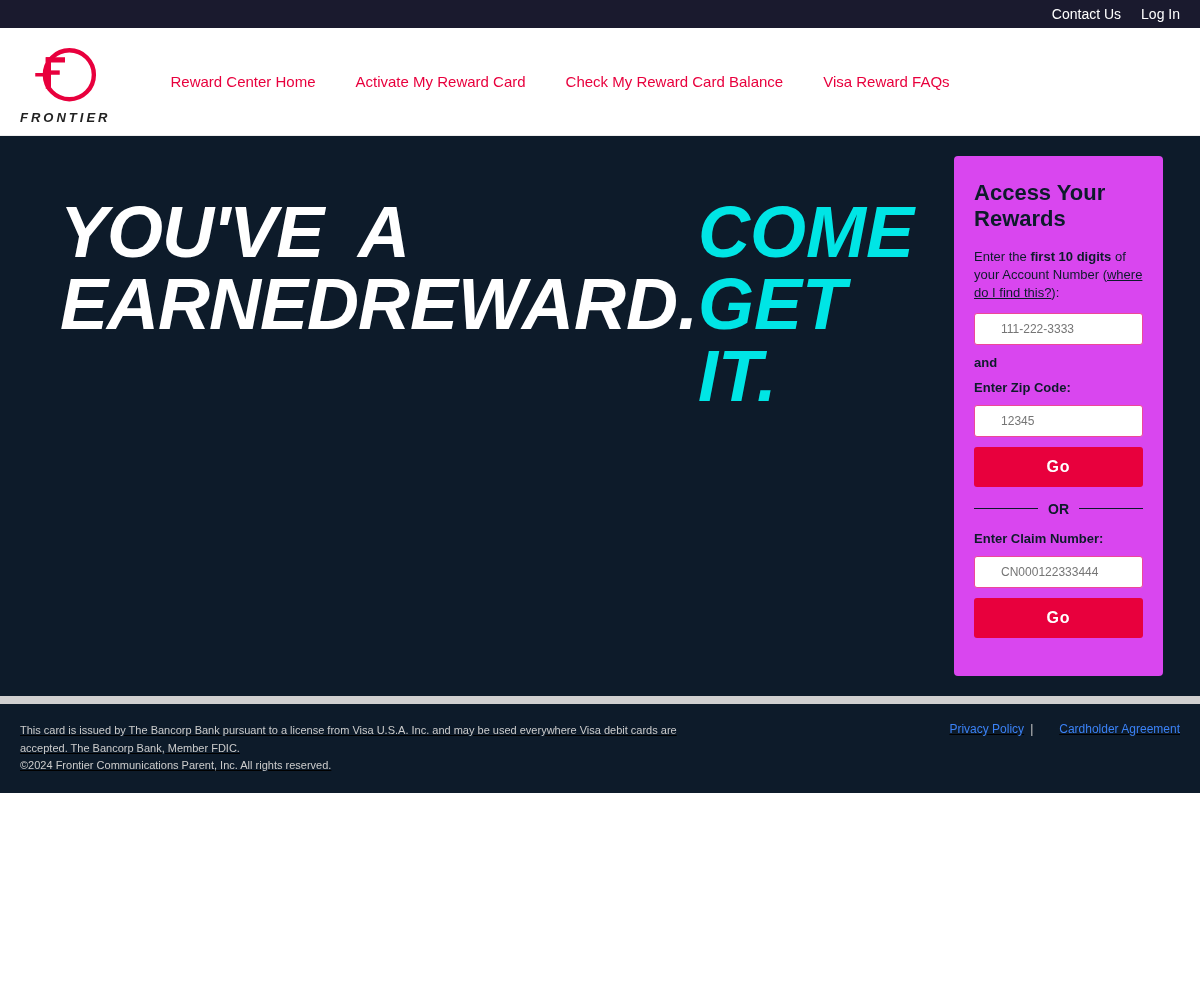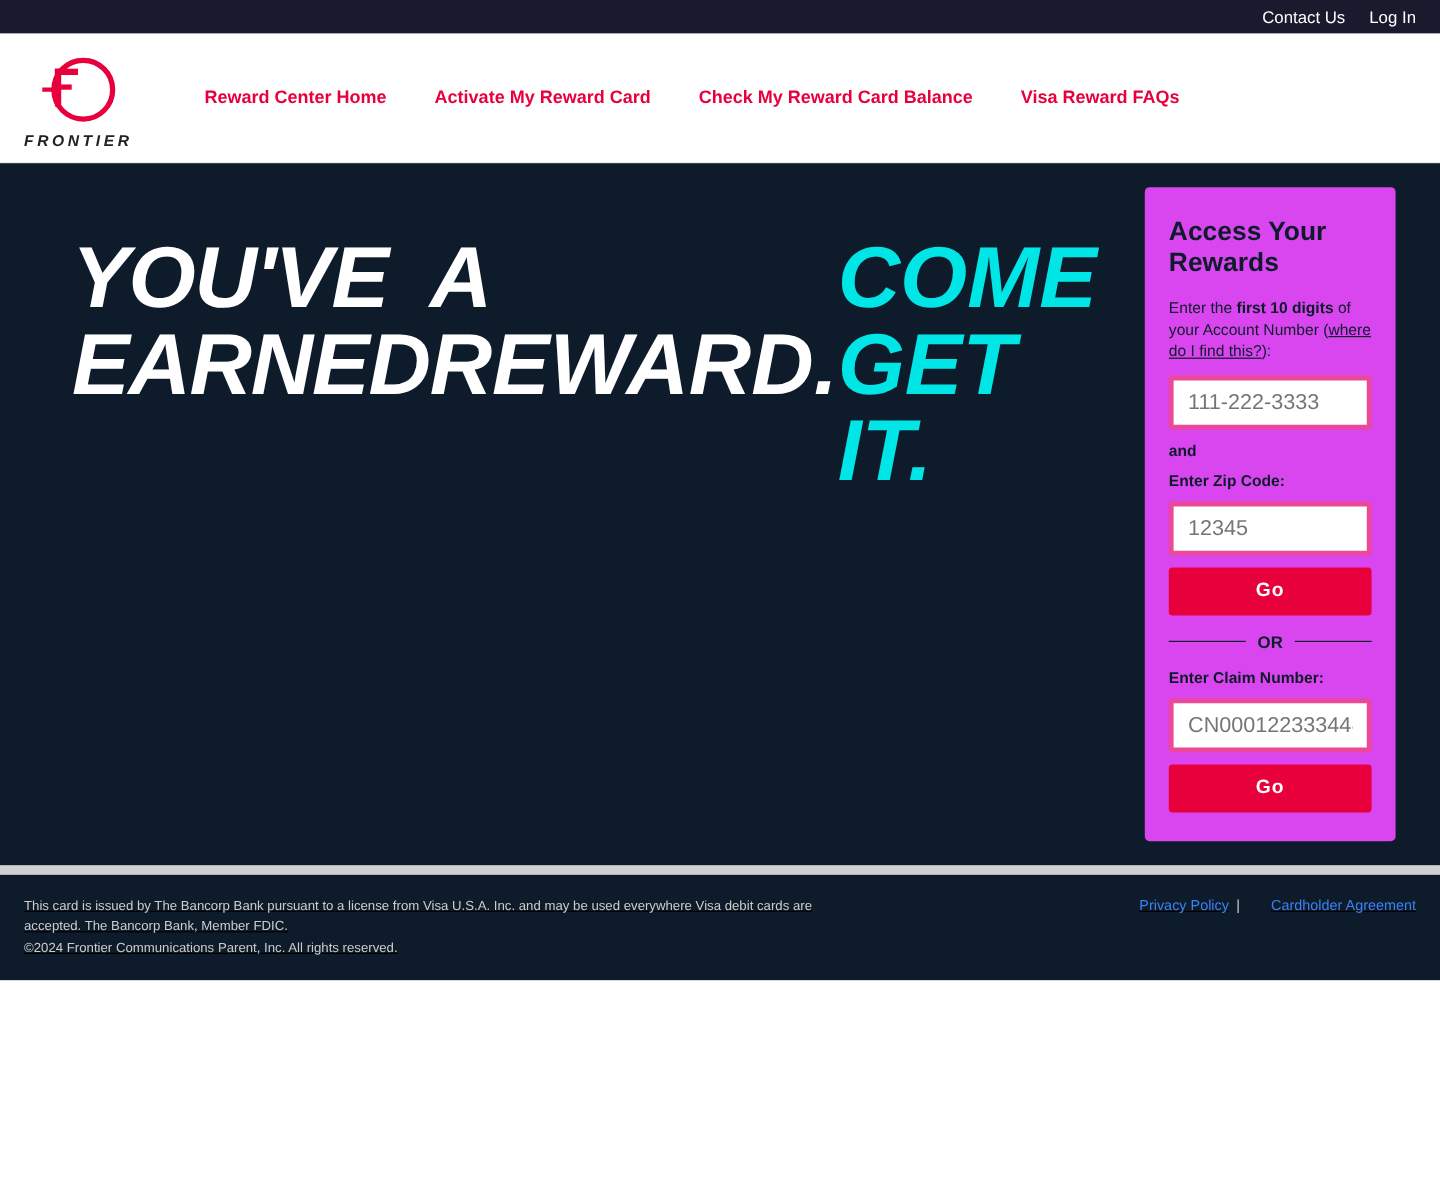--- a/index.html
+++ b/index.html
@@ -50,21 +50,21 @@
     .nav {
       display: flex;
       flex-wrap: wrap;
       gap: 10px 40px;
       flex: 1;
     }
     .nav a {
       color: #e8003d;
       text-decoration: none;
       font-size: 15px;
-      font-weight: 700;
+      font-weight: 400;
       white-space: nowrap;
       text-align: center;
     }
 
     
     .hero {
       background: #0d1b2a;
       display: flex;
       min-height: 560px;
       position: relative;
@@ -130,24 +130,24 @@
       color: #0d1b2a;
       text-decoration: underline;
     }
     .access-card label {
       font-size: 13px;
       color: #0d1b2a;
       font-weight: 600;
     }
     .access-card input[type="text"] {
       width: 100%;
-      padding: 8px 12px;
-      border: 4px solid #ec4899;
+      padding: 8px 26px;
+      border: 1px solid #ec4899;
       border-radius: 3px;
-      font-size: 18px;
+      font-size: 12px;
       background: #fff;
     }
     .access-card .and-text {
       font-size: 13px;
       color: #0d1b2a;
       font-weight: 600;
     }
     .go-btn {
       background: #e8003d;
       color: #fff;

